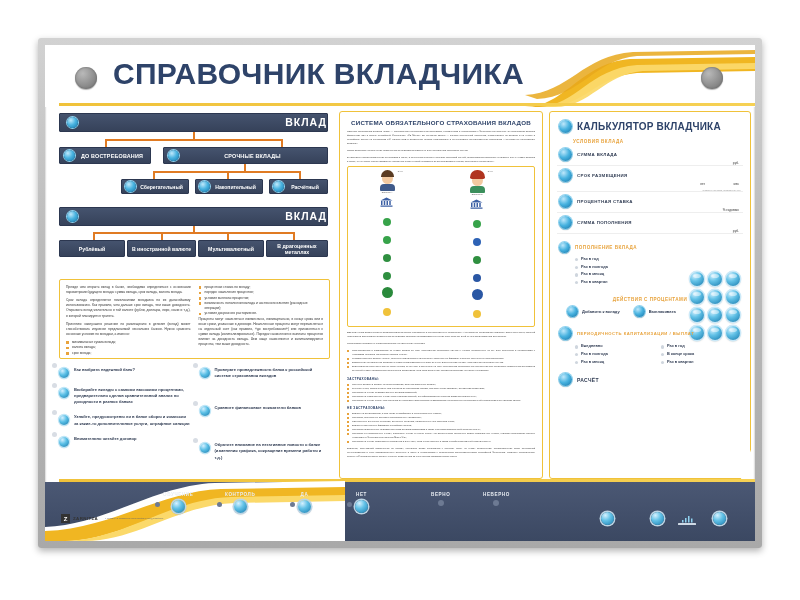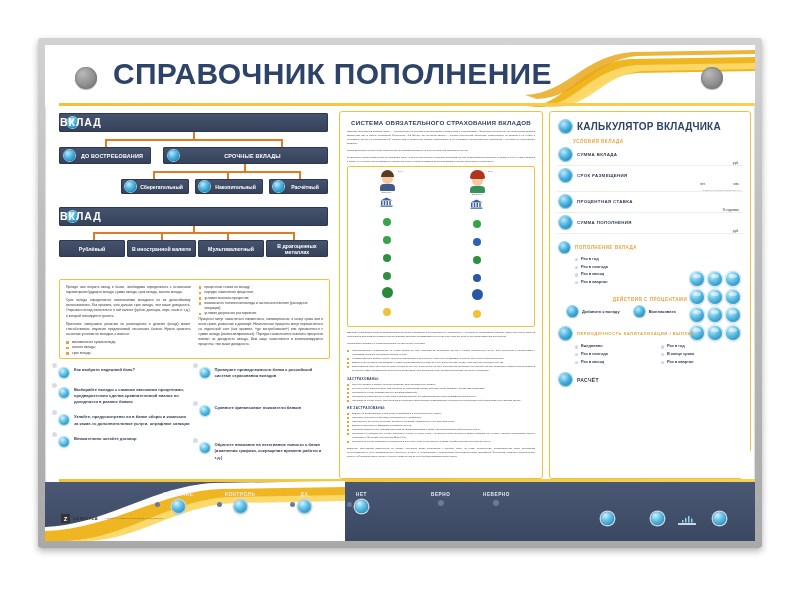--- a/index.html
+++ b/index.html
@@ -56,21 +56,21 @@
   }
   .navybox.center{justify-content:center;}
   .knob{
     width:11px;height:11px;border-radius:50%;flex:0 0 auto;
     background:radial-gradient(circle at 35% 30%,#bfe8fb 0%,#49b3e0 45%,#1273a8 100%);
     box-shadow:0 0 0 1px #8fd2ef,0 1px 1px rgba(0,0,0,.45);
   }
   .knob.big{width:13px;height:13px;}
   .hdrbox{height:19px;font-size:10.5px;letter-spacing:1px;position:relative;padding-left:8px;}
   .hdrbox .knob{position:absolute;left:7px;top:3px;}
-  .hdrbox span.lbl{position:absolute;left:0;right:0;text-align:left;line-height:17px;}
+  .hdrbox span.lbl{position:absolute;left:0;right:0;text-align:right;line-height:17px;}
   .connector{position:absolute;background:#e07b23;}
   
   #textblock{
     position:absolute;left:2px;top:168px;width:271px;height:80px;
     border:1px solid #f0c23a;border-radius:2px;box-sizing:border-box;
     padding:5px 6px;display:flex;gap:8px;
   }
   .col{flex:1;}
   .ptxt{font-size:3.3px;line-height:1.55;color:#333;text-align:justify;margin:0 0 3px 0;}
   .minilist{margin:0;padding:0;list-style:none;}
@@ -174,21 +174,21 @@
  <div id="board-inner">
 
   <div id="header">
     <svg id="swoosh" viewBox="0 0 230 62" preserveAspectRatio="none">
       <path d="M0 62 C40 62 55 18 105 14 L230 12 L230 26 L112 28 C72 31 58 62 22 62 Z" fill="#f0b622"></path>
       <path d="M14 62 C52 60 64 24 112 20 L230 18 L230 24 L118 26 C78 29 66 62 30 62 Z" fill="#fbd96a" opacity=".95"></path>
       <path d="M0 50 C44 48 58 10 108 7 L230 5 L230 9 L112 11 C70 14 56 52 12 54 Z" fill="#e8a81c" opacity=".85"></path>
     </svg>
     <div class="bolt" id="bolt-left"></div>
     <div class="bolt" id="bolt-right"></div>
-    <div id="title">СПРАВОЧНИК ПОПОЛНЕНИЕ</div>
+    <div id="title">СПРАВОЧНИК ВКЛАДЧИКА</div>
     <div id="headrule"></div>
   </div>
 
   <div class="panel" id="panel-left">
 
     <div class="navybox hdrbox" style="position:absolute;left:2px;top:2px;width:269px;">
       <span class="knob"></span>
       <span class="lbl">ВКЛАД</span>
     </div>
     <div class="connector" style="left:136px;top:21px;width:2px;height:8px;"></div>

